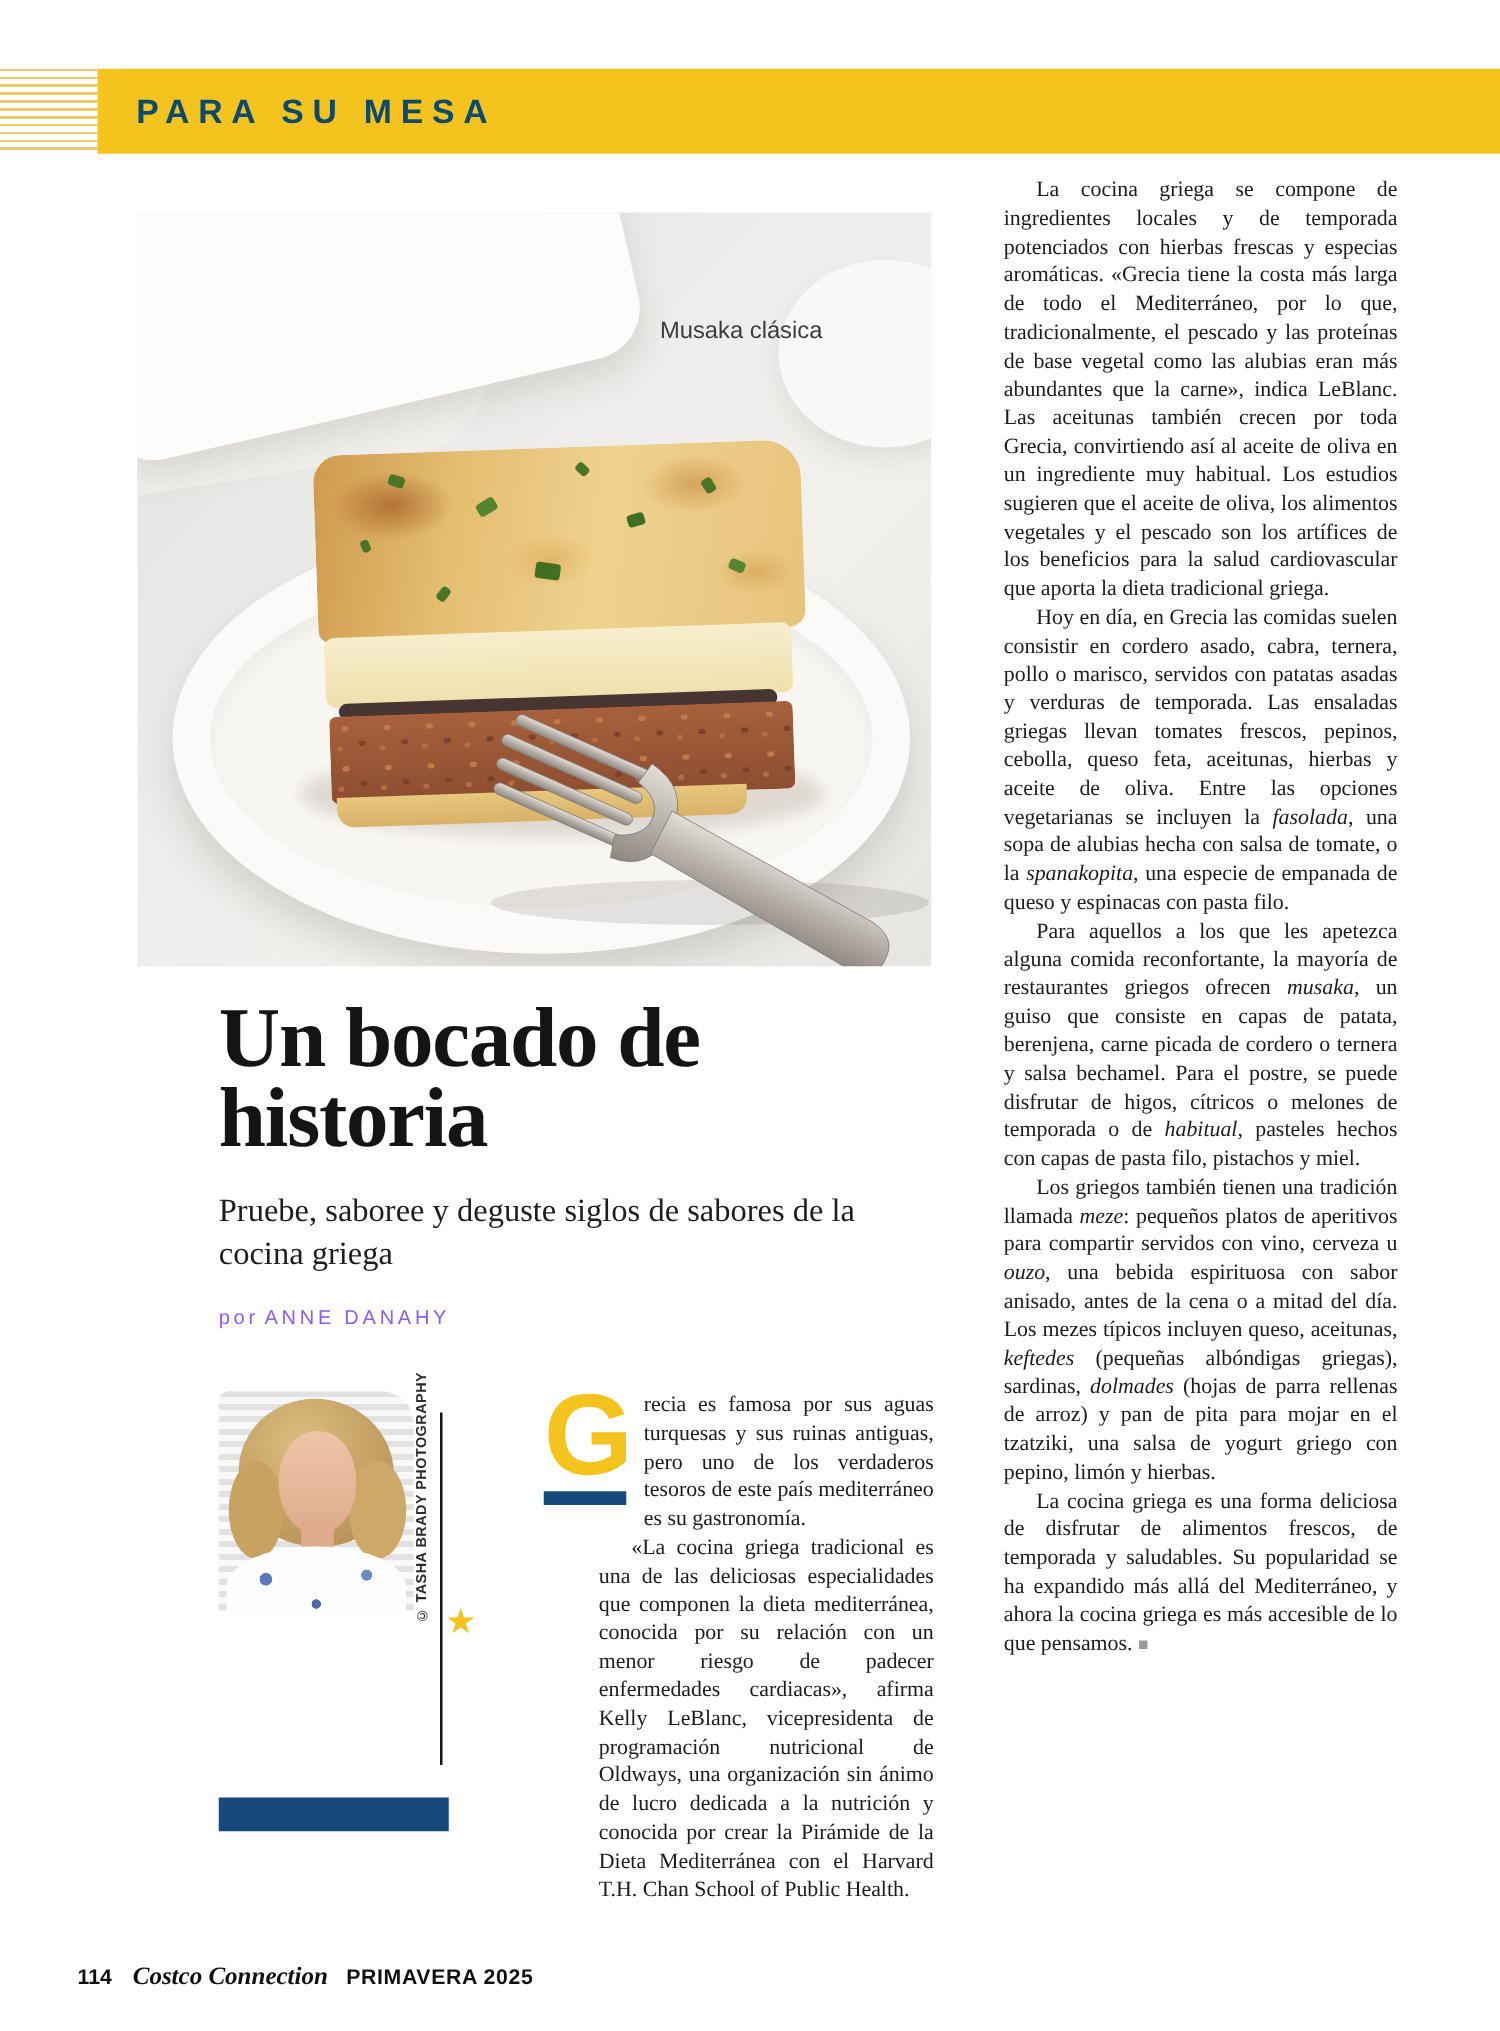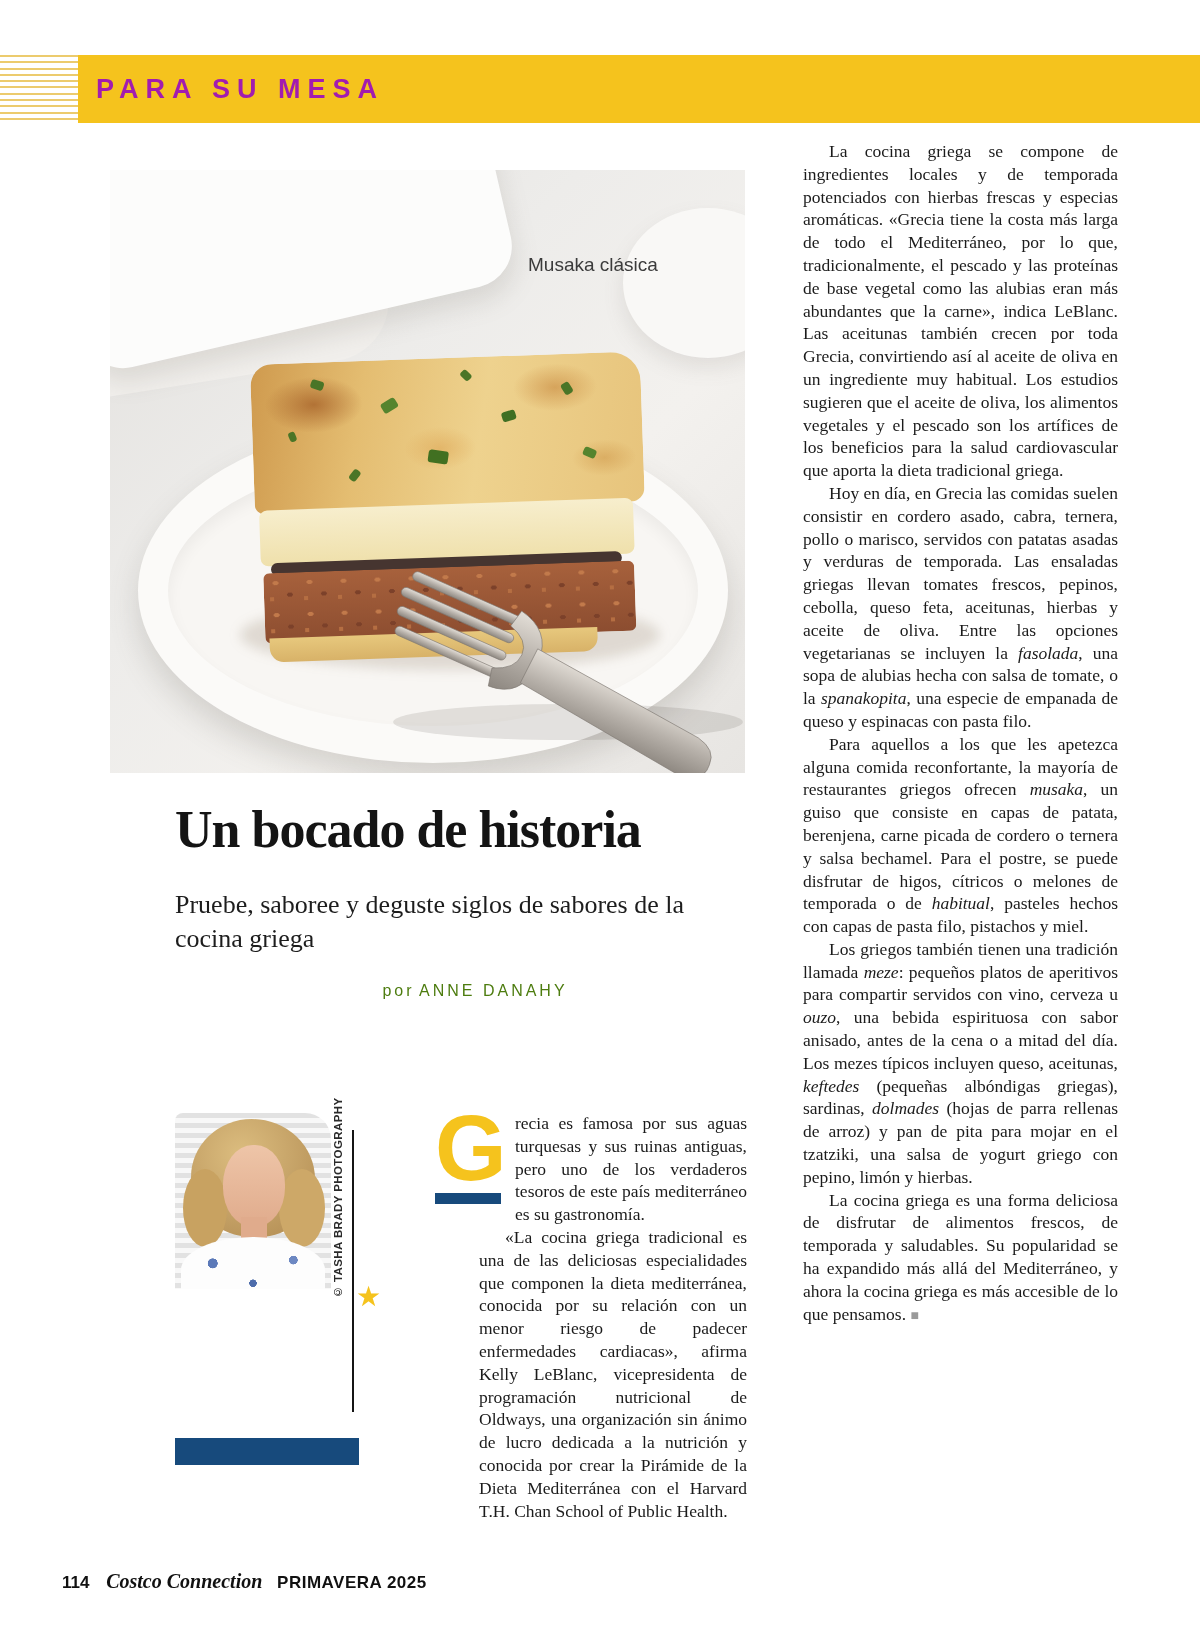--- a/index.html
+++ b/index.html
@@ -3,22 +3,22 @@
 <meta charset="utf-8">
 <style>
   html,body{margin:0;padding:0;background:#ffffff;}
   .page{position:relative;width:1200px;height:1625px;background:#ffffff;overflow:hidden;
         font-family:"Liberation Serif",serif;color:#1d1d1d;}
 
   
   .kicker-stripes{position:absolute;left:0;top:55px;width:78px;height:68px;
     background:repeating-linear-gradient(to bottom,#eccb6d 0 2px,#ffffff 2px 6.3px);}
   .kicker-bar{position:absolute;left:78px;top:55px;width:1122px;height:68px;background:#F5C31D;}
-  .kicker-text{position:absolute;left:18px;top:19px;font-family:"Liberation Sans",sans-serif;
-    font-weight:bold;font-size:27px;letter-spacing:7px;color:#a21caf;}
+  .kicker-text{position:absolute;left:31px;top:19px;font-family:"Liberation Sans",sans-serif;
+    font-weight:bold;font-size:27px;letter-spacing:7px;color:#0c4a6e;}
 
   
   .photo{position:absolute;left:110px;top:170px;width:635px;height:603px;overflow:hidden;
     background:linear-gradient(135deg,#e2e0dd 0%,#edecea 38%,#f3f1ee 65%,#e7e5e2 100%);}
   .napkin{position:absolute;left:-50px;top:-70px;width:440px;height:230px;background:#fcfcfb;
     border-radius:42px;transform:rotate(-13deg);box-shadow:0 14px 24px rgba(120,115,108,.18);}
   .napkin2{position:absolute;left:-80px;top:90px;width:360px;height:120px;background:#f1efec;
     border-radius:60px;transform:rotate(-9deg);}
   .bowl{position:absolute;right:-48px;top:38px;width:170px;height:150px;background:#f9f8f6;
     border-radius:50%;box-shadow:0 10px 20px rgba(120,115,108,.15);}
@@ -51,23 +51,23 @@
   .slice .potato{position:absolute;left:10px;top:274px;width:84%;height:24px;
     border-radius:0 0 14px 14px;background:linear-gradient(#e7c87d,#d8b268);}
   .parsley{position:absolute;background:#4a7527;border-radius:3px;}
   .fork-svg{position:absolute;left:268px;top:392px;}
   .photo-caption{position:absolute;left:418px;top:84px;font-family:"Liberation Sans",sans-serif;
     font-size:19px;color:#3b3b3b;}
 
   
   .headline{position:absolute;left:175px;top:798px;width:600px;}
   .headline h1{margin:0;font-family:"Liberation Serif",serif;font-weight:bold;
-    font-size:52px;line-height:64px;letter-spacing:-1px;color:#141414;}
+    font-size:68px;line-height:64px;letter-spacing:-1px;color:#141414;}
   .deck{margin-top:26px;width:565px;font-size:26px;line-height:34px;color:#1d1d1d;}
-  .byline{margin-top:26px;font-family:"Liberation Sans",sans-serif;color:#4d7c0f;text-align:center;}
+  .byline{margin-top:26px;font-family:"Liberation Sans",sans-serif;color:#8b5cf6;}
   .byline .por{font-size:16px;letter-spacing:3px;}
   .byline .who{font-size:16px;letter-spacing:3px;}
 
   
   .author-photo{position:absolute;left:175px;top:1113px;width:156px;height:176px;overflow:hidden;
     border-radius:8px 26px 0 0;
     background:repeating-linear-gradient(to bottom,#e2e2e2 0 5px,#f8f8f8 5px 10px);}
   .a-hair{position:absolute;left:16px;top:6px;width:124px;height:118px;border-radius:52% 54% 48% 52%;
     background:radial-gradient(circle at 40% 30%,#dcbd7f,#b9945a 78%);}
   .a-hair-l{position:absolute;left:8px;top:56px;width:44px;height:78px;border-radius:50%;

